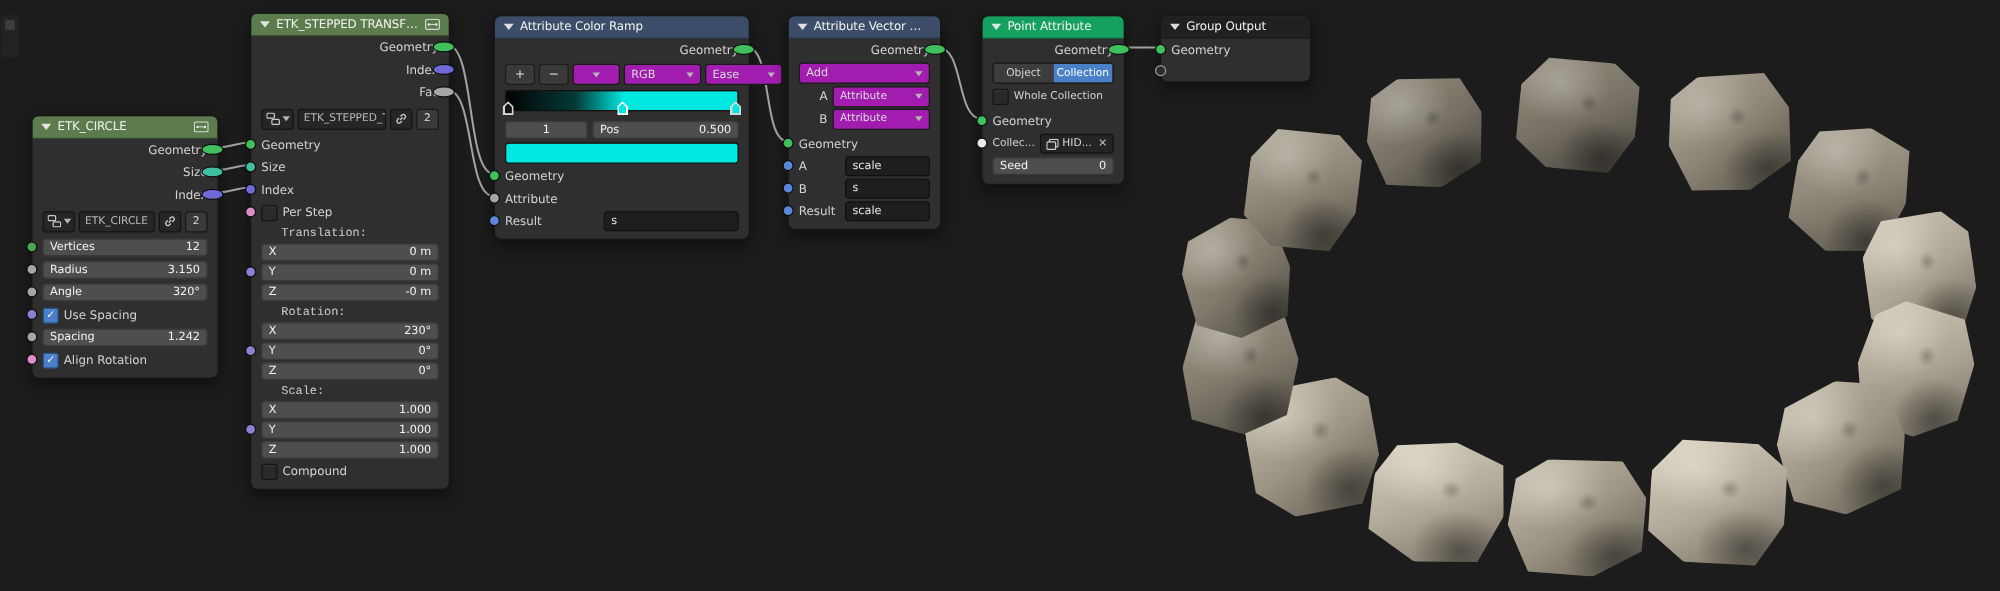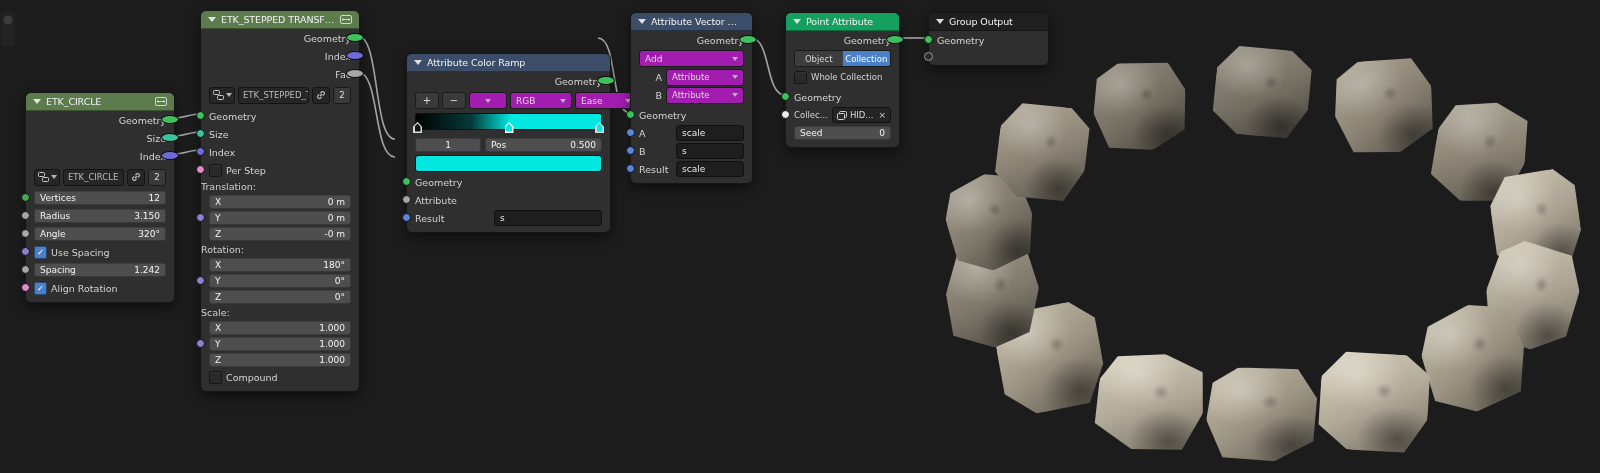--- a/index.html
+++ b/index.html
@@ -49,21 +49,21 @@
   .hdr-conv { background:#3b4d68; }
   .hdr-geo  { background:#14a160; }
   .hdr-out  { background:#202020; }
   .tri { width:0; height:0; border-left:4px solid transparent; border-right:4px solid transparent; border-top:5px solid rgba(235,235,235,.92); flex:none; }
   .hdr-title { flex:1; overflow:hidden; text-overflow:ellipsis; letter-spacing:-0.1px; }
   .hdr-ico { flex:none; display:flex; align-items:center; }
 
   .r { display:flex; align-items:center; gap:4px; padding:0 8px; height:18px; }
   .r.out { justify-content:flex-end; }
   .lbl { color:#d4d4d4; white-space:nowrap; }
-  .sec { height:15px; display:flex; align-items:center; padding:0 0; color:#cfcfcf; }
+  .sec { height:15px; display:flex; align-items:center; padding:0 24px; color:#cfcfcf;font-family:Liberation Mono, monospace; }
   .pad-b { height:5px; }
 
   .field {
     flex:1; height:14px; background:#4e4e4e; border-radius:3px;
     display:flex; align-items:center; justify-content:space-between;
     padding:0 6px; font-size:9px; color:#f4f4f4;
     box-shadow: inset 0 0 0 1px rgba(0,0,0,.28), inset 0 1px 0 rgba(255,255,255,.05);
   }
   .r.stack { height:16px; }
   .txtfield {
@@ -322,21 +322,21 @@
     <div class="r stack">
         <span class="field">
           <span>Z</span>
           <span>-0 m</span>
         </span>
       </div>
     <div class="sec">Rotation:</div>
     <div class="r stack">
         <span class="field">
           <span>X</span>
-          <span>180°</span>
+          <span>230°</span>
         </span>
       </div>
     <div class="r stack">
         <span class="field">
           <span>Y</span>
           <span>0°</span>
         </span>
       </div>
     <div class="r stack">
         <span class="field">
@@ -373,21 +373,21 @@
     <span class="sk r c-flt" style="top:57.5px"></span>
     <span class="sk l c-geo" style="top:99.5px"></span>
     <span class="sk l c-teal" style="top:117.5px"></span>
     <span class="sk l c-vec" style="top:135.5px"></span>
     <span class="sk l c-pink" style="top:153.5px"></span>
     <span class="sk l c-purp" style="top:201.5px"></span>
     <span class="sk l c-purp" style="top:264.5px"></span>
     <span class="sk l c-purp" style="top:327.5px"></span>
   </div>
 
-  <div class="node" style="left:406px; top:12px; width:203px;margin-top:41px;">
+  <div class="node" style="left:395px; top:12px; width:203px;">
     <div class="hdr hdr-conv">
       <span class="tri"></span>
       <span class="hdr-title">Attribute Color Ramp</span>
     </div>
     <div class="r out">
         <span class="lbl">Geometry</span>
       </div>
     <div class="r tb">
       <span class="rbtn">+</span>
       <span class="rbtn">−</span>

